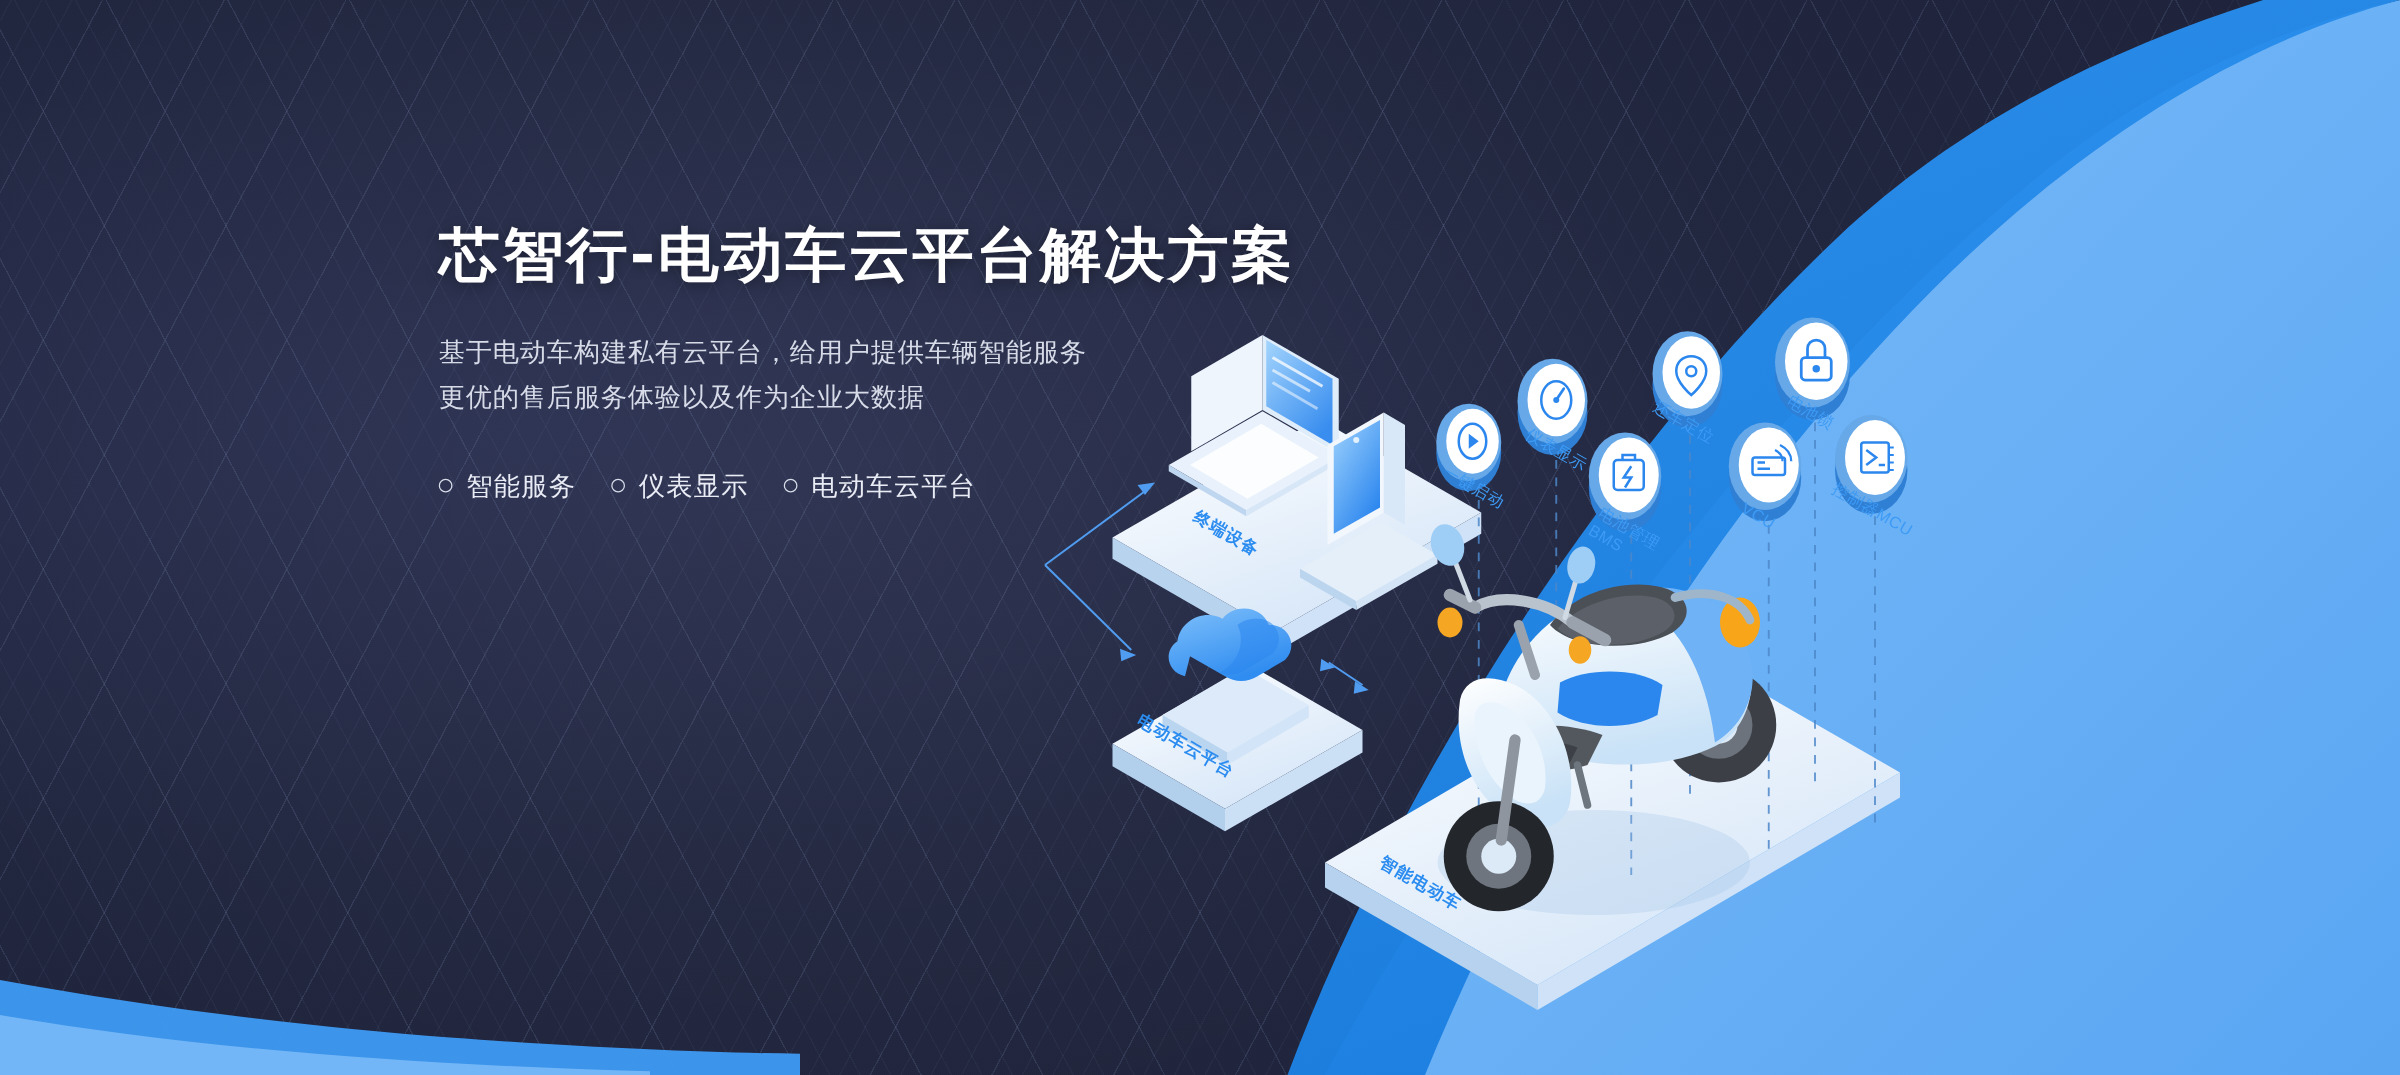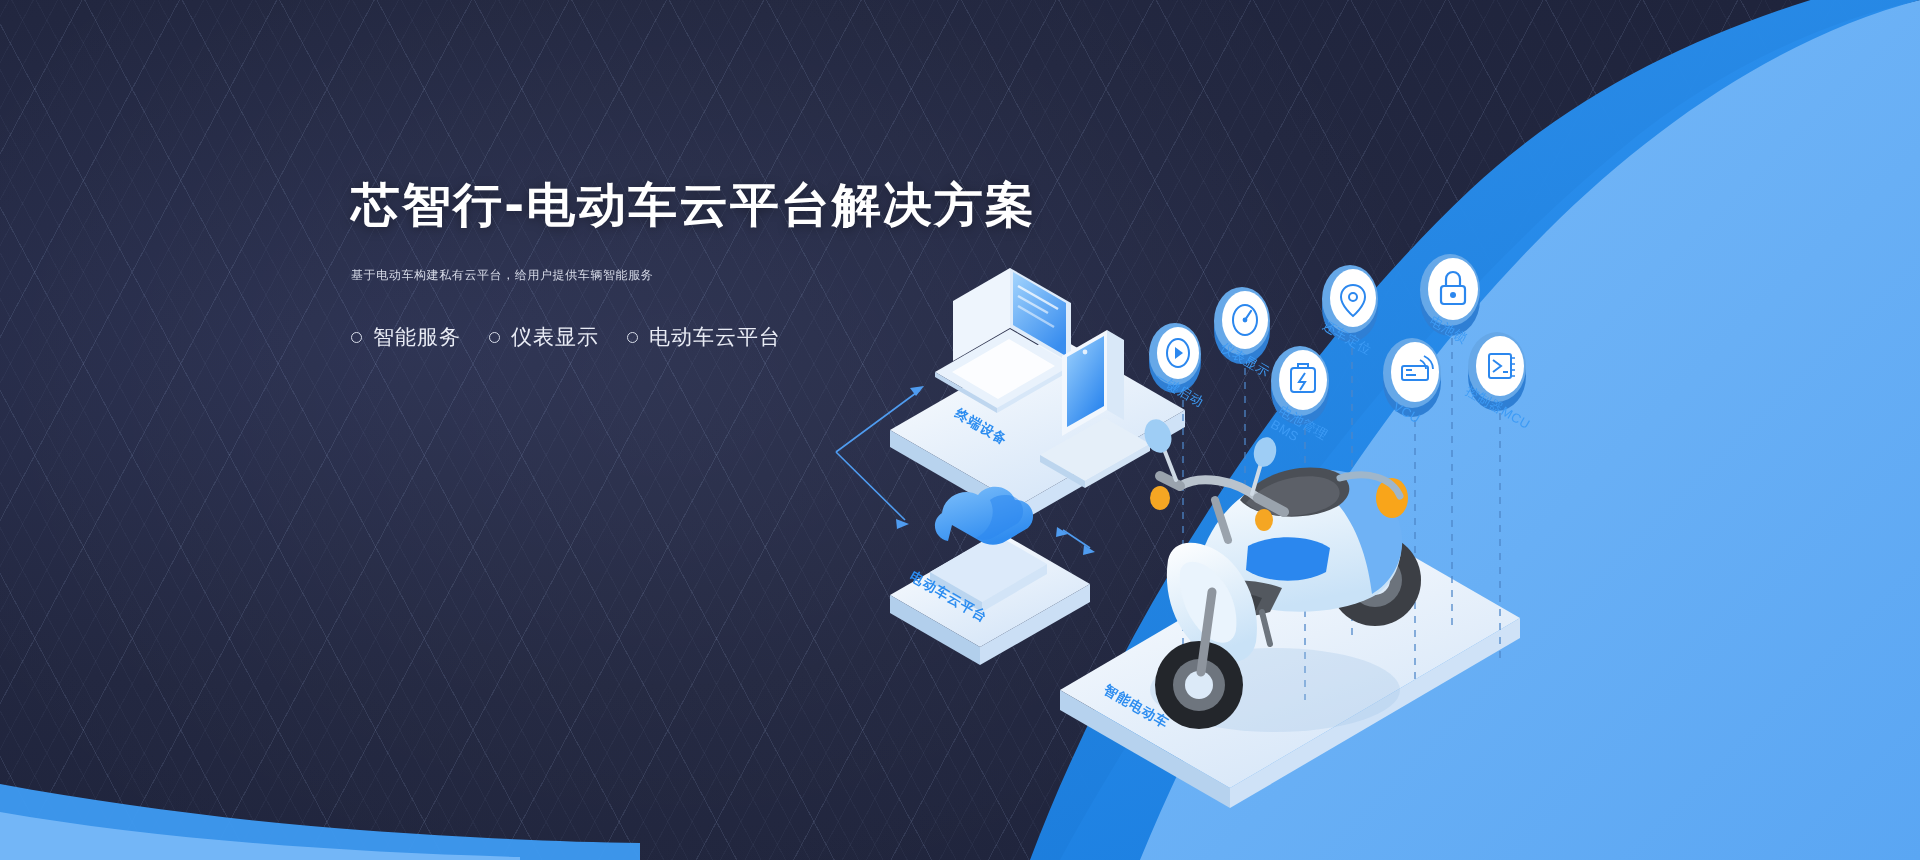--- a/index.html
+++ b/index.html
@@ -40,21 +40,21 @@
   .copy{ position:absolute; left:351px; top:178px; width:760px; }
   .title{
     font-size:47px; font-weight:700; color:#ffffff;
     letter-spacing:2px; line-height:1.16;
     font-family:"DejaVu Sans","Liberation Sans",sans-serif;
     text-shadow:0 2px 10px rgba(0,0,0,.35);
     transform:scaleX(1.04); transform-origin:left center;
     white-space:nowrap;
   }
   .subtitle{
-    margin-top:32px; font-size:12px; color:#d7dbe8;
+    margin-top:32px; font-size:21px; color:#d7dbe8;
     line-height:1.72; letter-spacing:.6px;
   }
   .features{
     margin-top:38px; display:flex; align-items:center; gap:28px;
     font-size:21px; color:#e9ecf5; letter-spacing:1px;
   }
   .feature{ display:flex; align-items:center; gap:11px; }
   .bullet{
     width:11px; height:11px; border-radius:50%;
     border:1.6px solid #d8dde9; display:inline-block; flex:none;
@@ -351,20 +351,21 @@
           <path d="M1511,358 l4,0 M1511,364 l4,0 M1511,370 l4,0 M1511,376 l4,0" stroke-width="1.6"></path>
         </g>
       </g>
     </g>
   </svg>
 
   <div class="copy">
     <h1 class="title">芯智行-电动车云平台解决方案</h1>
     <p class="subtitle">
       <span>基于电动车构建私有云平台，给用户提供车辆智能服务</span><br>
+      <span>更优的售后服务体验以及作为企业大数据</span>
     </p>
     <div class="features">
       <span class="feature">
         <i class="bullet"></i>
         <span>智能服务</span>
       </span>
       <span class="feature">
         <i class="bullet"></i>
         <span>仪表显示</span>
       </span>

